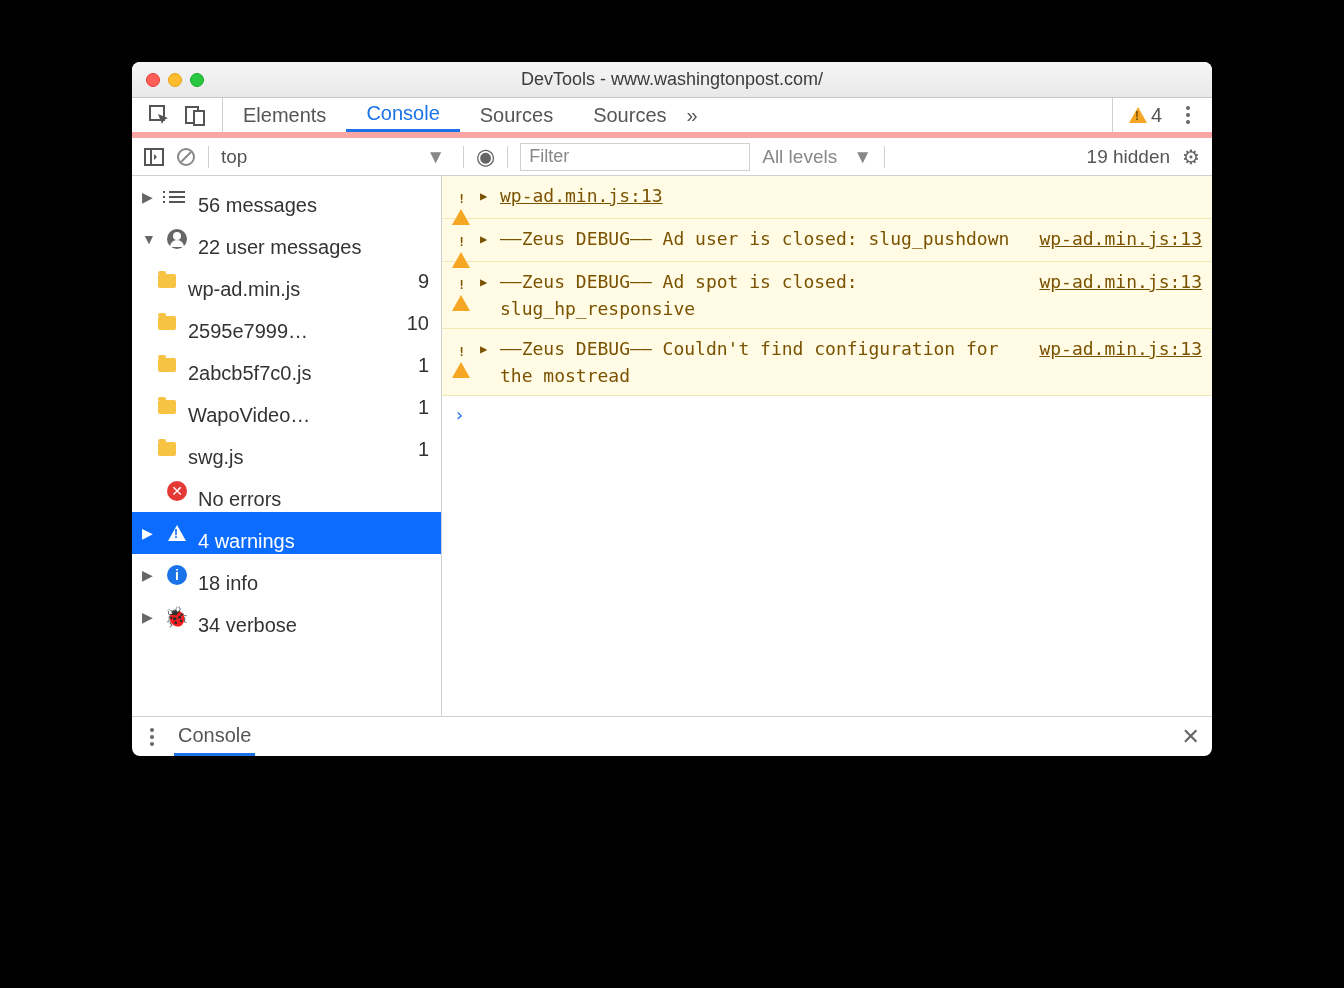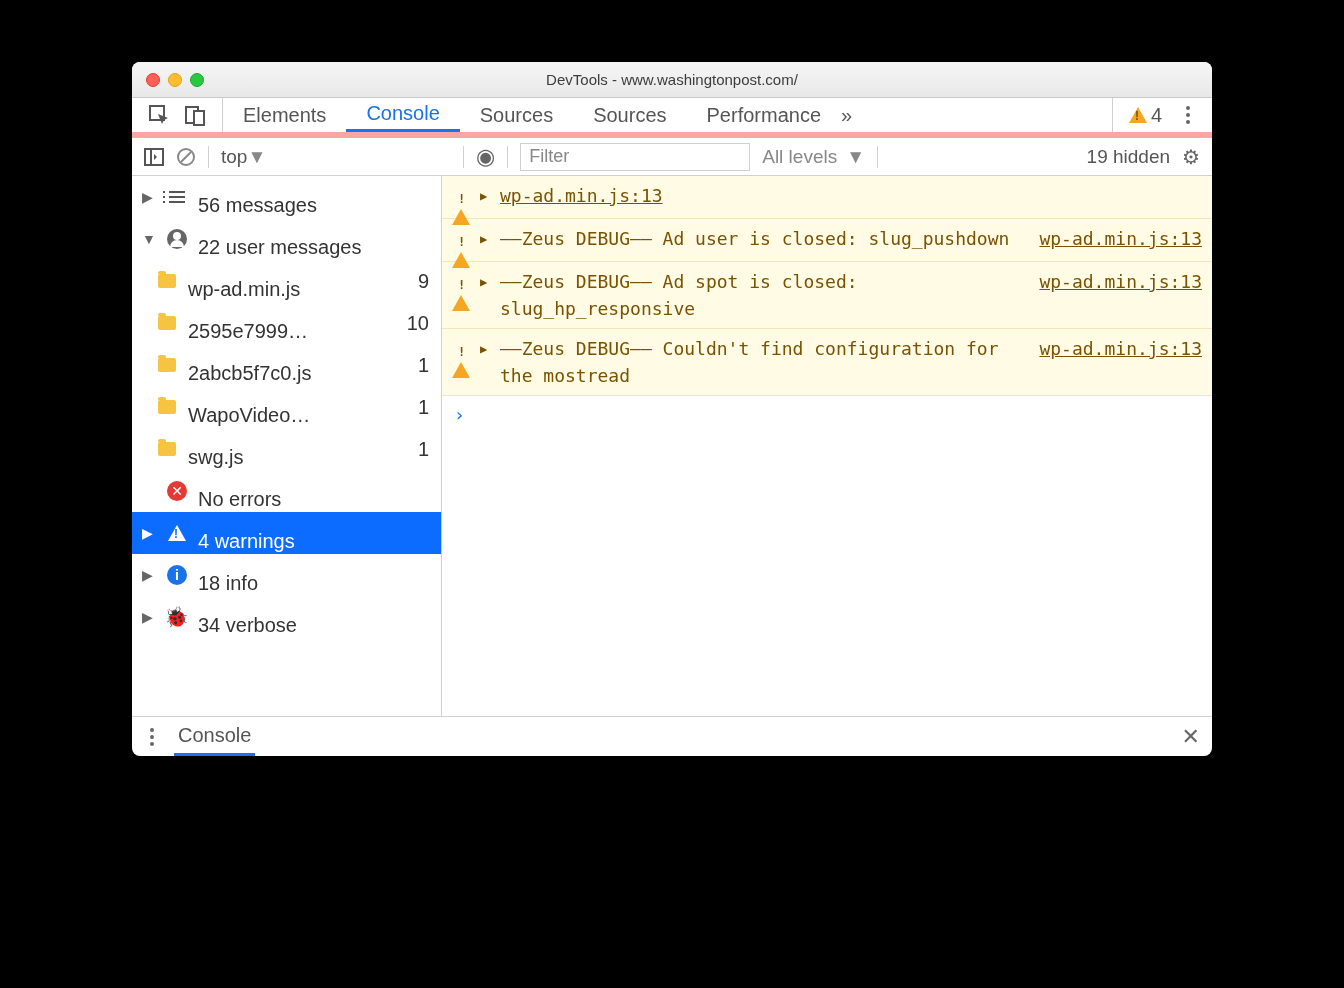--- a/index.html
+++ b/index.html
@@ -28,37 +28,37 @@
   border-bottom: 1px solid #c9c9c9;
   display: flex;
   align-items: center;
   position: relative;
 }
 .traffic { position: absolute; left: 14px; top: 11px; display: flex; gap: 8px; }
 .tl { width: 14px; height: 14px; border-radius: 50%; }
 .tl.red { background:#ff5f57; border:1px solid #e33e32; }
 .tl.yel { background:#febc2e; border:1px solid #e0a416; }
 .tl.grn { background:#28c840; border:1px solid #1aaa29; }
-.title { flex:1; text-align:center; font-size:15px; color:#3c3c3c; }
+.title { flex:1; text-align:center; font-size:18px; color:#3c3c3c; }
 .tabs {
   display:flex; align-items:center; height:40px; border-bottom:6px solid #fca5a5;
   font-size:20px; color:#555;
 }
 .tabs .tools { display:flex; gap:14px; padding:0 16px; border-right:1px solid #d0d0d0; height:100%; align-items:center; }
 .tabs .tab { padding:0 20px; height:100%; display:flex; align-items:center; cursor:pointer; }
 .tabs .tab.active { color:#1a73e8; border-bottom:3px solid #1a73e8; }
 .tabs .right { margin-left:auto; display:flex; align-items:center; gap:18px; padding:0 16px; height:100%; border-left:1px solid #d0d0d0;}
 .chev { font-size:20px; color:#555; }
 .toolbar {
   display:flex; align-items:center; height:38px; border-bottom:1px solid #d0d0d0; font-size:19px; color:#555; gap:12px; padding:0 12px;
 }
 .toolbar .sep { width:1px; height:22px; background:#d0d0d0; }
-.context-sel { flex:0 0 230px; display:flex; align-items:center; justify-content:flex-start; padding-right:6px; }
+.context-sel { flex:0 0 230px; display:flex; align-items:center; justify-content:space-between; padding-right:6px; }
 .filter-box { border:1px solid #d0d0d0; height:28px; width:230px; padding:0 8px; font-size:18px; color:#888; display:flex; align-items:center; }
-.levels { color:#888; display:flex; align-items:center; gap:9px; }
+.levels { color:#888; display:flex; align-items:center; gap:16px; }
 .hidden-ct { margin-left:auto; }
 .body { display:flex; height:540px; }
 .sidebar { width:310px; border-right:1px solid #d0d0d0; font-size:20px; color:#333; overflow:hidden; }
 .sidebar .row { display:flex; align-items:center; height:42px; padding-left:10px; gap:10px; cursor:pointer;}
 .sidebar .row .arr { width:14px; font-size:14px; color:#666;}
 .sidebar .row .ico { width:22px; display:flex; align-items:center; justify-content:center; }
 .sidebar .row .label { flex:1; white-space:nowrap; overflow:hidden; text-overflow:ellipsis;margin-top:17px;}
 .sidebar .row .ct { padding-right:12px; color:#333; }
 .sidebar .sub { padding-left:24px; }
 .sidebar .row.active { background:#0b6cff; color:#fff; }
@@ -119,21 +119,20 @@
         </svg>
       <svg width="22" height="22">
           <rect x="2" y="3" width="12" height="16" fill="none" stroke="#555" stroke-width="2"></rect>
           <rect x="10" y="7" width="10" height="14" fill="#fff" stroke="#555" stroke-width="2"></rect>
         </svg>
     </div>
     <div class="tab">Elements</div>
     <div class="tab active">Console</div>
     <div class="tab">Sources</div>
     <div class="tab">Sources</div>
-    <div class="tab">Performance</div>
     <div class="chev">»</div>
     <div class="right">
       <span style="display:flex;align-items:center;gap:4px;">
         <span class="warn-ico wh"></span>
         <span>4</span>
       </span>
       <div class="kebab">
           <span></span>
           <span></span>
           <span></span>

